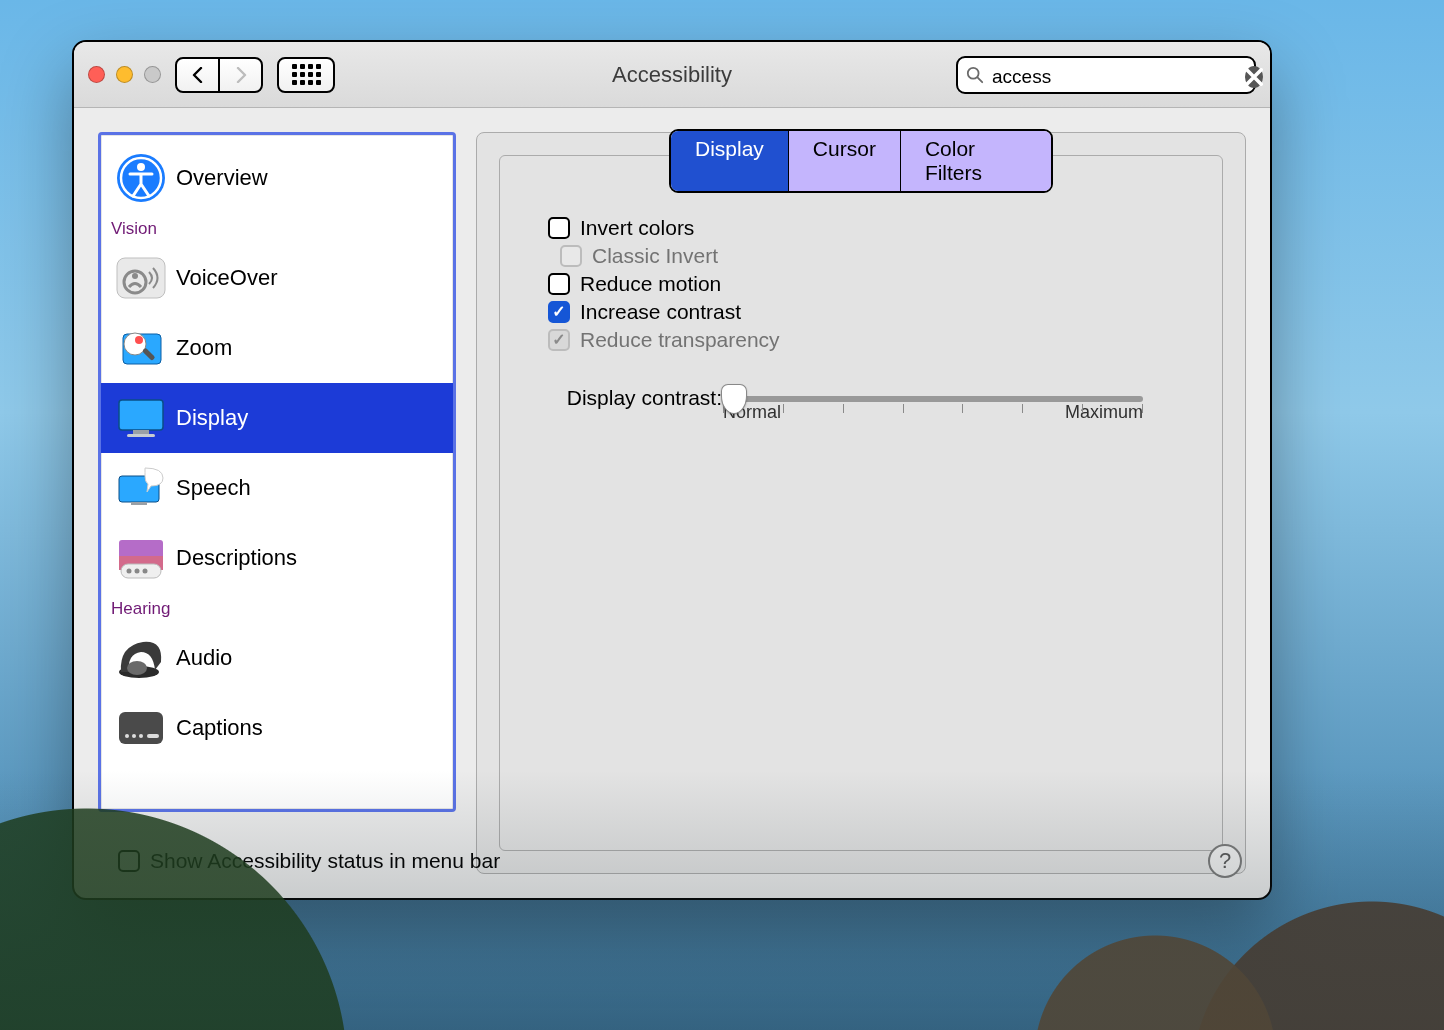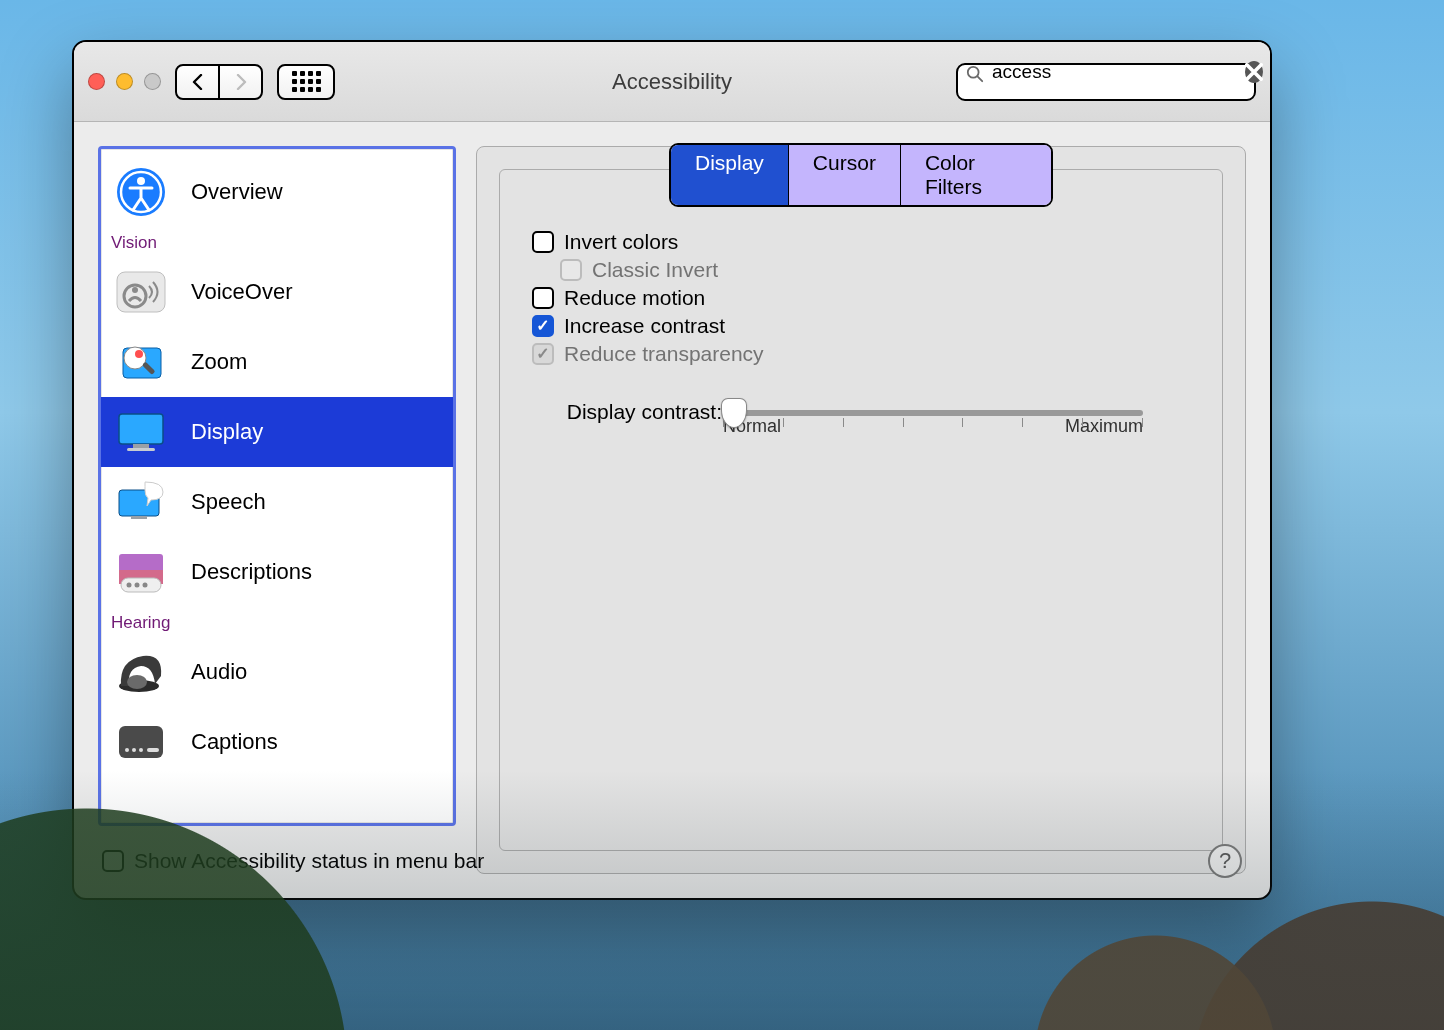--- a/index.html
+++ b/index.html
@@ -28,21 +28,21 @@
     background: #ececec;
     border: 2px solid #000;
     border-radius: 14px;
     box-shadow: 0 30px 70px rgba(0,0,0,.35);
     overflow: hidden;
     display: flex; flex-direction: column;
   }
 
   
   .titlebar {
-    height: 80px;
+    height: 66px;
     background: linear-gradient(#e8e8e8,#dadada);
     border-bottom: 1px solid #b5b5b5;
     display: flex; align-items: center;
     padding: 0 14px;
     position: relative;
   }
   .traffic { display:flex; gap:11px; margin-right: 14px; }
   .traffic span { width:17px; height:17px; border-radius:50%; border:1px solid rgba(0,0,0,.25); }
   .tl-close { background:#ff5f57; }
   .tl-min   { background:#febc2e; }
@@ -65,21 +65,21 @@
   .title {
     position:absolute; left:0; right:0; text-align:center;
     font-size: 22px; color:#3c3c3c; font-weight:500;
     pointer-events:none;
   }
 
   .search {
     margin-left:auto;
     height: 38px; width: 300px;
     background:#fff; border:2px solid #000; border-radius:9px;
-    display:flex; align-items:flex-end; padding:16px 8px; gap:8px;
+    display:flex; align-items:flex-start; padding:8px 8px; gap:8px;
   }
   .search svg { width:18px; height:18px; flex:none; }
   .search input {
     flex:1; border:none; outline:none; font-size:19px; background:transparent;
   }
   .clear-btn { width:22px; height:22px; border-radius:50%; background:#565656; display:flex; align-items:center; justify-content:center; color:#fff; font-size:15px; font-weight:bold; cursor:pointer; }
 
   
   .body { flex:1; display:flex; padding: 24px; gap: 20px; position:relative; }
 
@@ -89,21 +89,21 @@
     border: 3px solid #5a72e6;
     border-radius: 4px;
     padding: 8px 0;
     overflow:hidden;
     box-shadow: 0 0 0 1px rgba(0,0,0,.1) inset;
   }
   .section-label {
     font-size: 17px; color:#701a75; padding: 6px 10px 4px;
   }
   .sb-item {
-    display:flex; align-items:center; gap:24px;
+    display:flex; align-items:center; gap:9px;
     padding: 6px 14px; height:70px;
     font-size: 22px; color:#000;
     cursor:pointer;
   }
   .sb-item.selected { background:#1c3bd7; color:#fff; }
   .sb-icon {
     width:52px; height:52px; flex:none;
     display:flex; align-items:center; justify-content:center;
     border-radius:10px;
   }
@@ -133,21 +133,21 @@
 
   .inner {
     position:absolute; inset: 22px 22px 22px 22px;
     border:1px solid #ababab; border-radius:6px;
     background:#e3e3e3;
     padding: 56px 32px 24px 32px;
   }
 
   .checkrow {
     display:flex; align-items:center; gap:10px;
-    font-size:21px; margin: 4px 0;
+    font-size:21px; margin: 4px 16px;
   }
   .checkrow.sub { margin-left: 28px; }
   .checkrow.disabled { color:#737373; }
   .chk {
     width:22px; height:22px; border:2px solid #000; border-radius:5px;
     background:#fff; flex:none; display:flex; align-items:center; justify-content:center;
   }
   .chk.checked { background:#1556d6; border-color:#1556d6; }
   .chk.checked::after { content:"✓"; color:#fff; font-size:16px; font-weight:bold; line-height:1; }
   .chk.disabled { background:#e8e8e8; border-color:#bcbcbc; }

